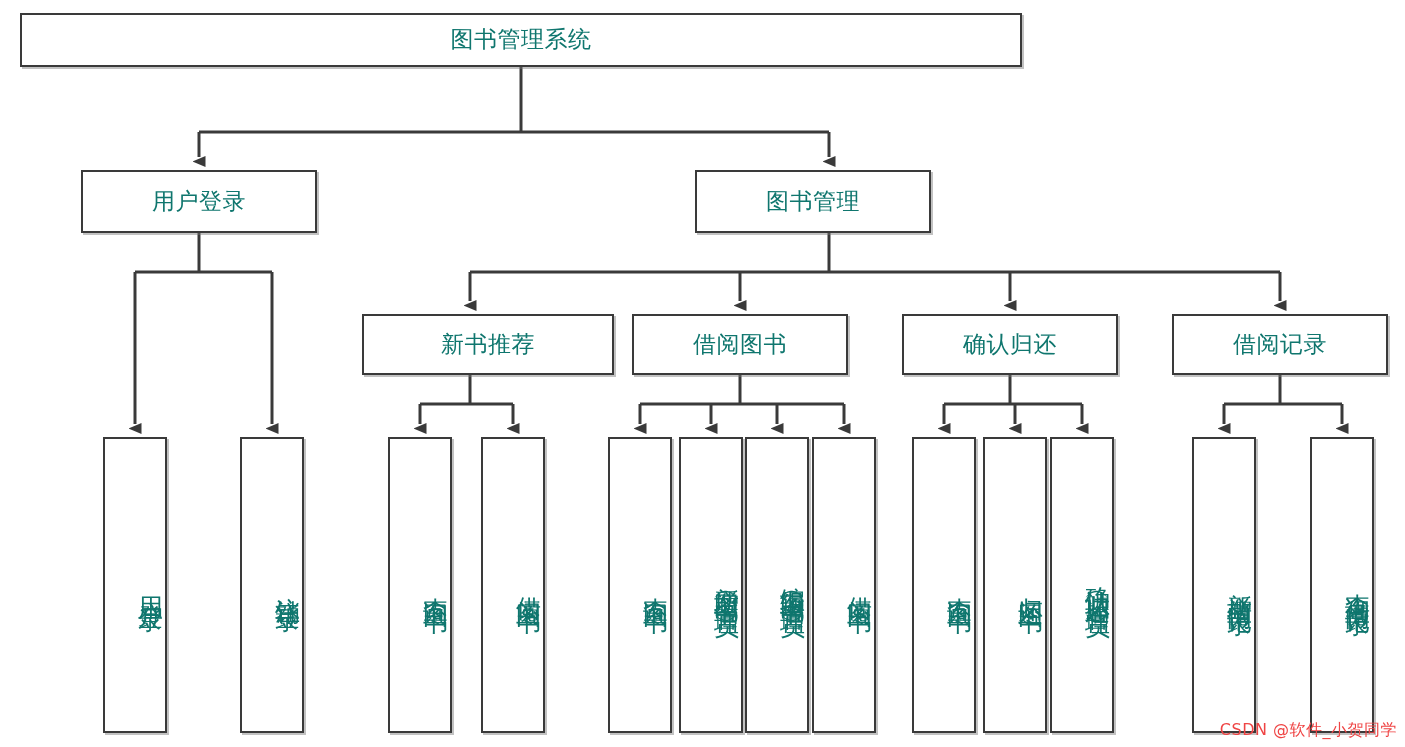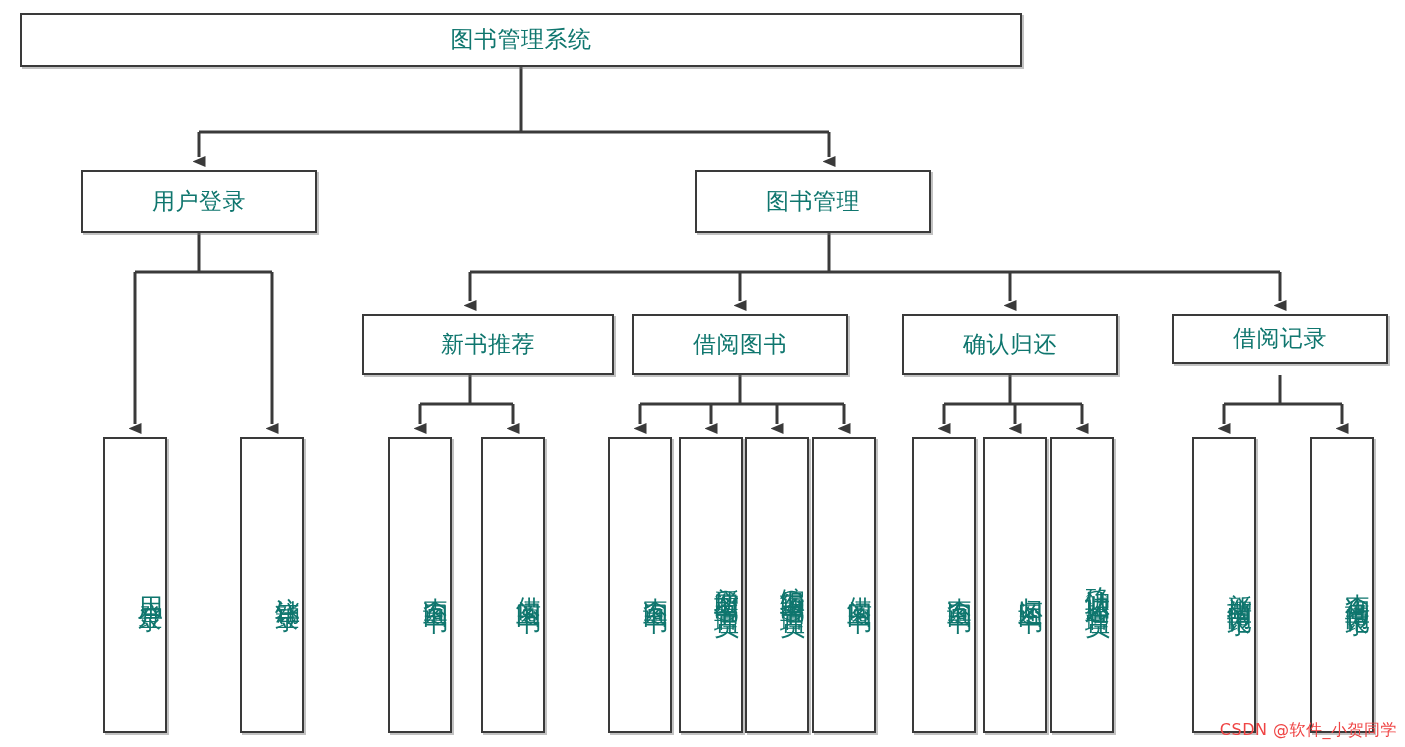--- a/index.html
+++ b/index.html
@@ -131,21 +131,21 @@
       </div>
       <div class="node horizontal" style="left: 362px; top: 314px; width: 252px; height: 61px;">
         <span class="node-label">新书推荐</span>
       </div>
       <div class="node horizontal" style="left: 632px; top: 314px; width: 216px; height: 61px;">
         <span class="node-label">借阅图书</span>
       </div>
       <div class="node horizontal" style="left: 902px; top: 314px; width: 216px; height: 61px;">
         <span class="node-label">确认归还</span>
       </div>
-      <div class="node horizontal" style="left: 1172px; top: 314px; width: 216px; height: 50px;">
+      <div class="node horizontal" style="left: 1172px; top: 314px; width: 216px; height: 61px;">
         <span class="node-label">借阅记录</span>
       </div>
       <div class="node vertical" style="left: 103px; top: 437px; width: 64px; height: 296px;">
         <span class="node-label">用户登录</span>
       </div>
       <div class="node vertical" style="left: 240px; top: 437px; width: 64px; height: 296px;">
         <span class="node-label">注销登录</span>
       </div>
       <div class="node vertical" style="left: 388px; top: 437px; width: 64px; height: 296px;">
         <span class="node-label">查询图书</span>

